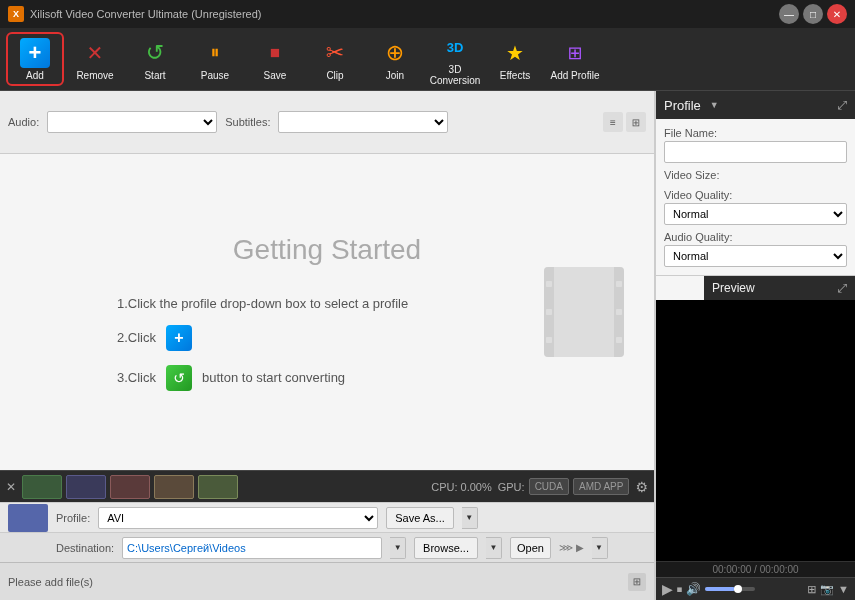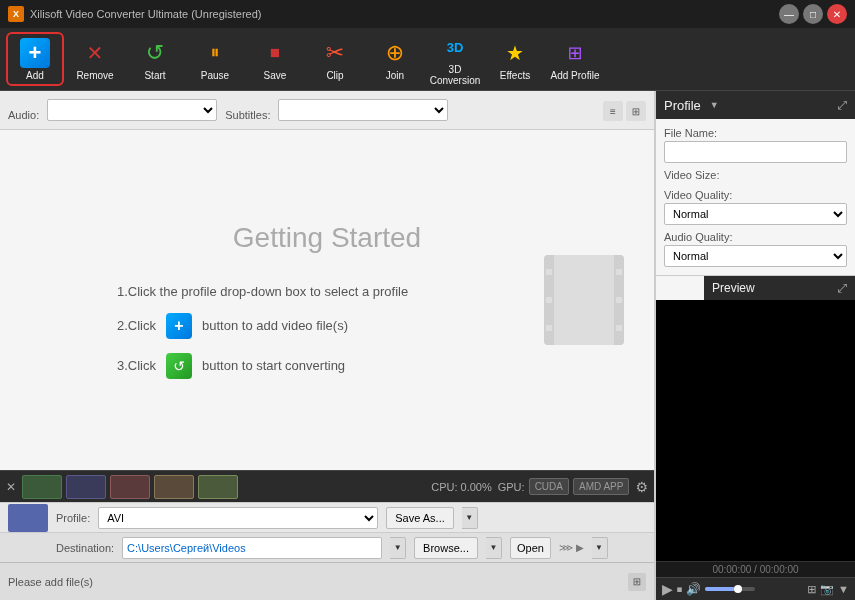--- a/index.html
+++ b/index.html
@@ -70,22 +70,22 @@
 
     
     .content-area { display: flex; flex: 1; overflow: hidden; }
 
     
     .left-panel { flex: 1; display: flex; flex-direction: column; background: #f5f5f5; border-right: 1px solid #ccc; }
 
     
     .media-bar {
       display: flex;
-      align-items: flex-end;
-      padding: 8px 8px;
+      align-items: center;
+      padding: 20px 8px;
       background: #ebebeb;
       border-bottom: 1px solid #ccc;
       gap: 8px;
     }
     .media-bar label { font-size: 11px; color: #555; }
     .media-select {
       height: 22px;
       font-size: 11px;
       border: 1px solid #bbb;
       background: white;
@@ -325,21 +325,20 @@
 
       <div class="getting-started">
         <div class="getting-started-title">Getting Started</div>
         <div class="steps">
           <div class="step">
             <span>1.Click the profile drop-down box to select a profile</span>
           </div>
           <div class="step">
             <span>2.Click</span>
             <div class="step-icon step-icon-add">+</div>
-            <span>button to add video file(s)</span>
           </div>
           <div class="step">
             <span>3.Click</span>
             <div class="step-icon step-icon-start" style="font-size:14px;">↺</div>
             <span>button to start converting</span>
           </div>
         </div>
 
         <div class="film-strip">
           <div class="film-row">

